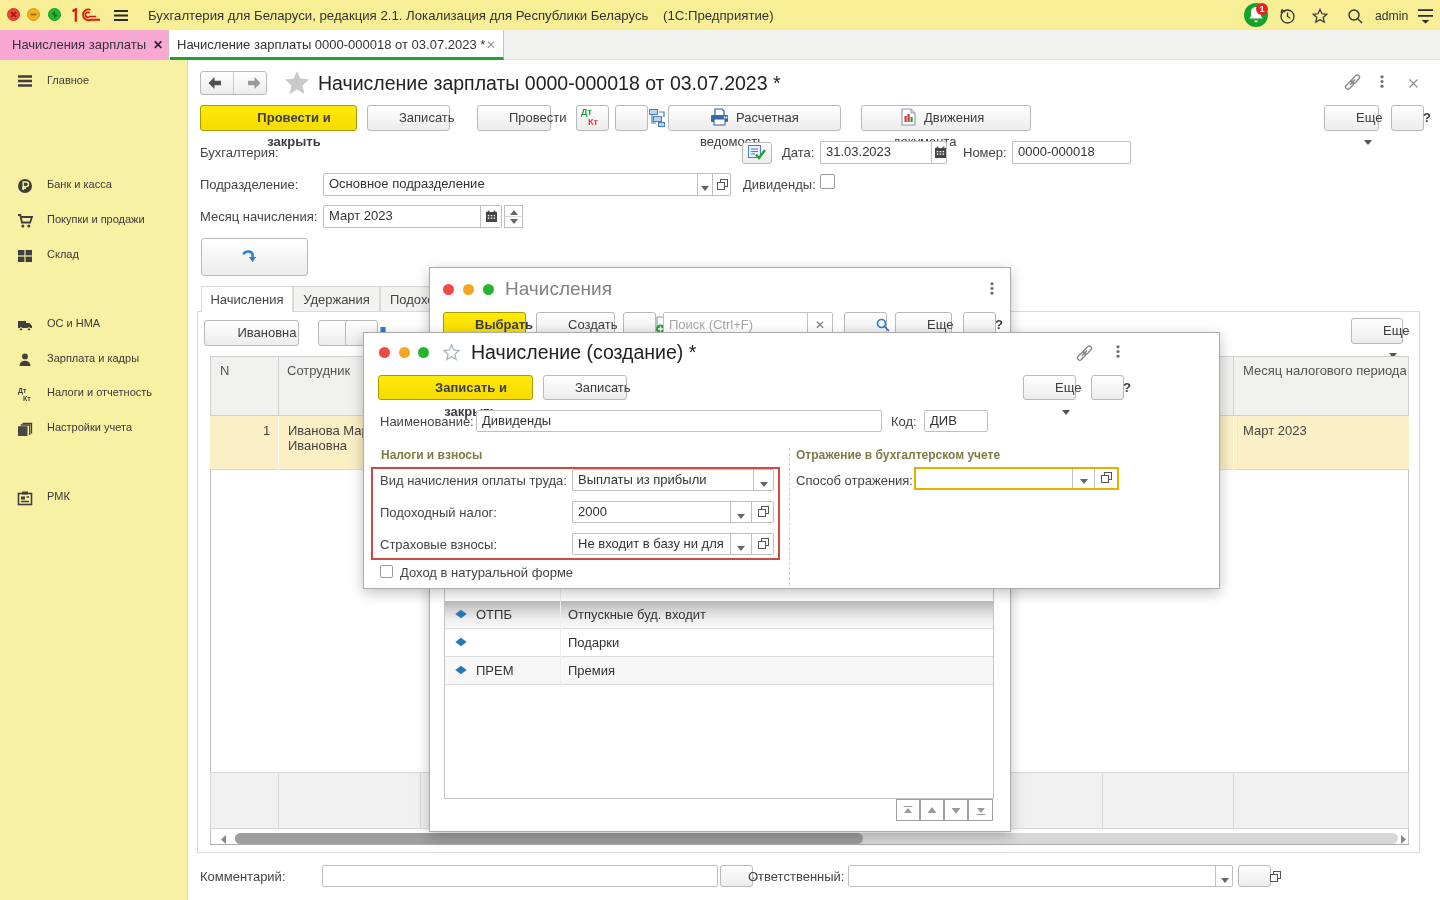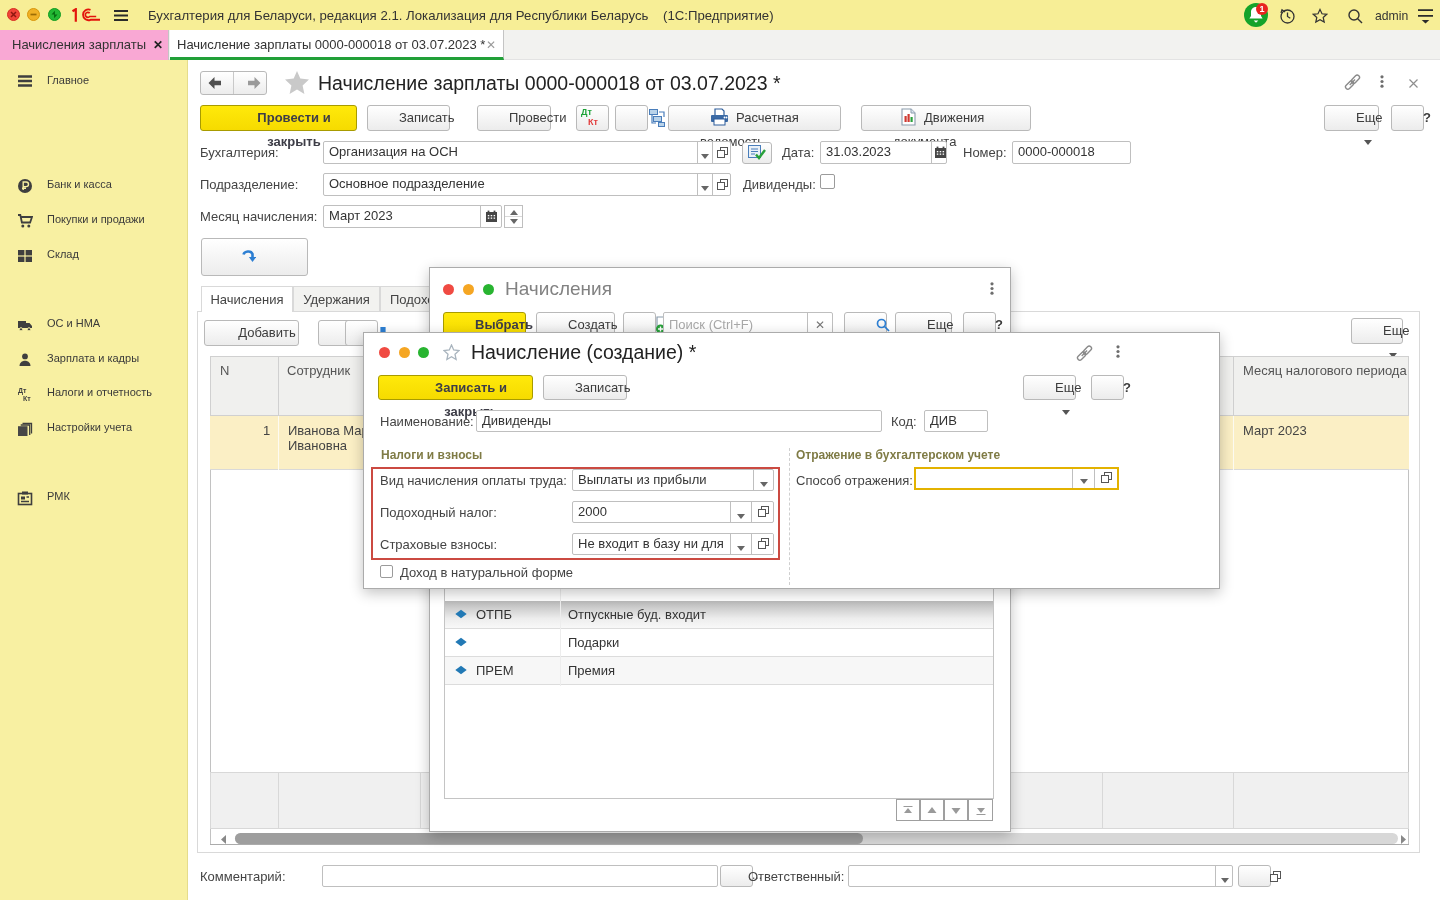--- a/index.html
+++ b/index.html
@@ -213,27 +213,20 @@
         <path d="M1 1h9l4 4v12H1z" fill="#fff" stroke="#8a9bac" stroke-width="1.1"></path>
         <path d="M10 1v4h4" fill="#dce6ef" stroke="#8a9bac"></path>
         <rect x="3.5" y="8" width="2.2" height="6" fill="#d03a32"></rect>
         <rect x="6.5" y="6" width="2.2" height="8" fill="#d03a32"></rect>
         <rect x="9.5" y="9" width="2.2" height="5" fill="#2ba13c"></rect>
       </svg><span style="margin-left:8px">Движения документа</span></div>
   <div class="btn" style="left:1137px;top:45px;width:55px">Еще <span class="caret" style="border-top-color:#555;margin-left:2px"></span></div>
   <div class="btn" style="left:1204px;top:45px;width:29px;font-weight:bold">?</div>
 
   <div class="lbl" style="left:13px;top:85px">Бухгалтерия:</div>
-  <div class="inp" style="left:136px;top:81px;width:408px;height:23px">Организация на ОСН
-    <span class="abs" style="left:373px;top:0;width:15px;height:21px;border-left:1px solid #bfbfbf;text-align:center"><span class="caret" style="border-top-color:#666;margin-top:8px"></span></span>
-    <span class="abs" style="left:388px;top:0;width:19px;height:21px;border-left:1px solid #bfbfbf"><svg width="11" height="11" viewBox="0 0 11 11" style="margin:5px 0 0 4px" fill="none" stroke="#555">
-          <rect x="3.5" y="0.5" width="7" height="7"></rect>
-          <rect x="0.5" y="3.5" width="7" height="7" fill="#fff"></rect>
-        </svg></span>
-  </div>
   <div class="abs" style="left:555px;top:82px;width:30px;height:22px;border:1px solid #b9b9b9;border-radius:3px;background:linear-gradient(#fff,#ececec)"><svg width="18" height="16" viewBox="0 0 18 16" style="margin:2px 0 0 5px">
         <rect x="0.5" y="0.5" width="12" height="12" fill="#eaf1f8" stroke="#4a7ebb"></rect>
         <path d="M3 4h7M3 6.5h7M3 9h4" stroke="#4a7ebb" stroke-width="1"></path>
         <path d="M8 9.5l3 3.5 6-8" fill="none" stroke="#28a03a" stroke-width="2.4"></path>
       </svg></div>
   <div class="lbl" style="left:595px;top:85px">Дата:</div>
   <div class="inp" style="left:633px;top:81px;width:127px;height:23px">31.03.2023
     <span class="abs" style="left:110px;top:0;width:17px;height:21px;border-left:1px solid #bfbfbf"><svg width="13" height="13" viewBox="0 0 13 13" style="margin:4px 0 0 2px">
           <path fill="#464646" d="M1 2h11v10H1z"></path>
           <rect x="2.6" y="0.6" width="1.8" height="2" fill="#464646"></rect>
@@ -285,21 +278,21 @@
   <div class="btn" style="left:14px;top:178px;width:107px;height:38px;line-height:36px;text-align:left"><svg width="14" height="14" viewBox="0 0 14 14" style="vertical-align:-2px;margin-left:9px">
         <path d="M1.5 5.5C2.5 2 9 1.2 10.5 5v3" fill="none" stroke="#2d7fd3" stroke-width="2.6"></path>
         <path d="M10.5 13L6.9 8h7.2z" fill="#2d7fd3"></path>
       </svg><span style="margin-left:8px">Заполнить</span></div>
 
   <div class="abs" style="left:14px;top:226px;width:92px;height:26px;background:#fff;border:1px solid #d9d9d9;border-bottom:none;text-align:center;line-height:25px;z-index:2">Начисления</div>
   <div class="abs" style="left:106px;top:226px;width:87px;height:25px;background:#f2f2f0;border:1px solid #d9d9d9;border-bottom:none;text-align:center;line-height:25px">Удержания</div>
   <div class="abs" style="left:193px;top:226px;width:130px;height:25px;background:#f2f2f0;border:1px solid #d9d9d9;border-bottom:none;text-align:left;padding-left:9px;line-height:25px">Подоходный налог</div>
 
   <div class="abs" style="left:10px;top:251px;width:1223px;height:542px;border:1px solid #d9d9d9;background:#fff"></div>
-  <div class="btn" style="left:17px;top:260px;width:95px">Добавить</div>
+  <div class="btn" style="left:17px;top:260px;width:95px">Ивановна</div>
   <div class="btn" style="left:131px;top:260px;width:26px"><svg width="12" height="13" viewBox="0 0 12 13" style="margin-top:6px">
         <path d="M6 0l5.5 6H8.6v7H3.4V6H0.5z" fill="#2d7fd3"></path>
       </svg></div>
   <div class="btn" style="left:158px;top:260px;width:26px"><svg width="12" height="13" viewBox="0 0 12 13" style="margin-top:6px">
         <path d="M6 13L0.5 7h2.9V0h5.2v7h2.9z" fill="#2d7fd3"></path>
       </svg></div>
   <div class="btn" style="left:1164px;top:258px;width:52px">Еще <span class="caret" style="border-top-color:#555;margin-left:1px"></span></div>
 
   <div class="abs" id="tbl" style="left:23px;top:296px;width:1199px;height:487px">
     <div class="abs" style="left:0;top:0;width:1px;height:489px;background:#c2c2c2"></div>

